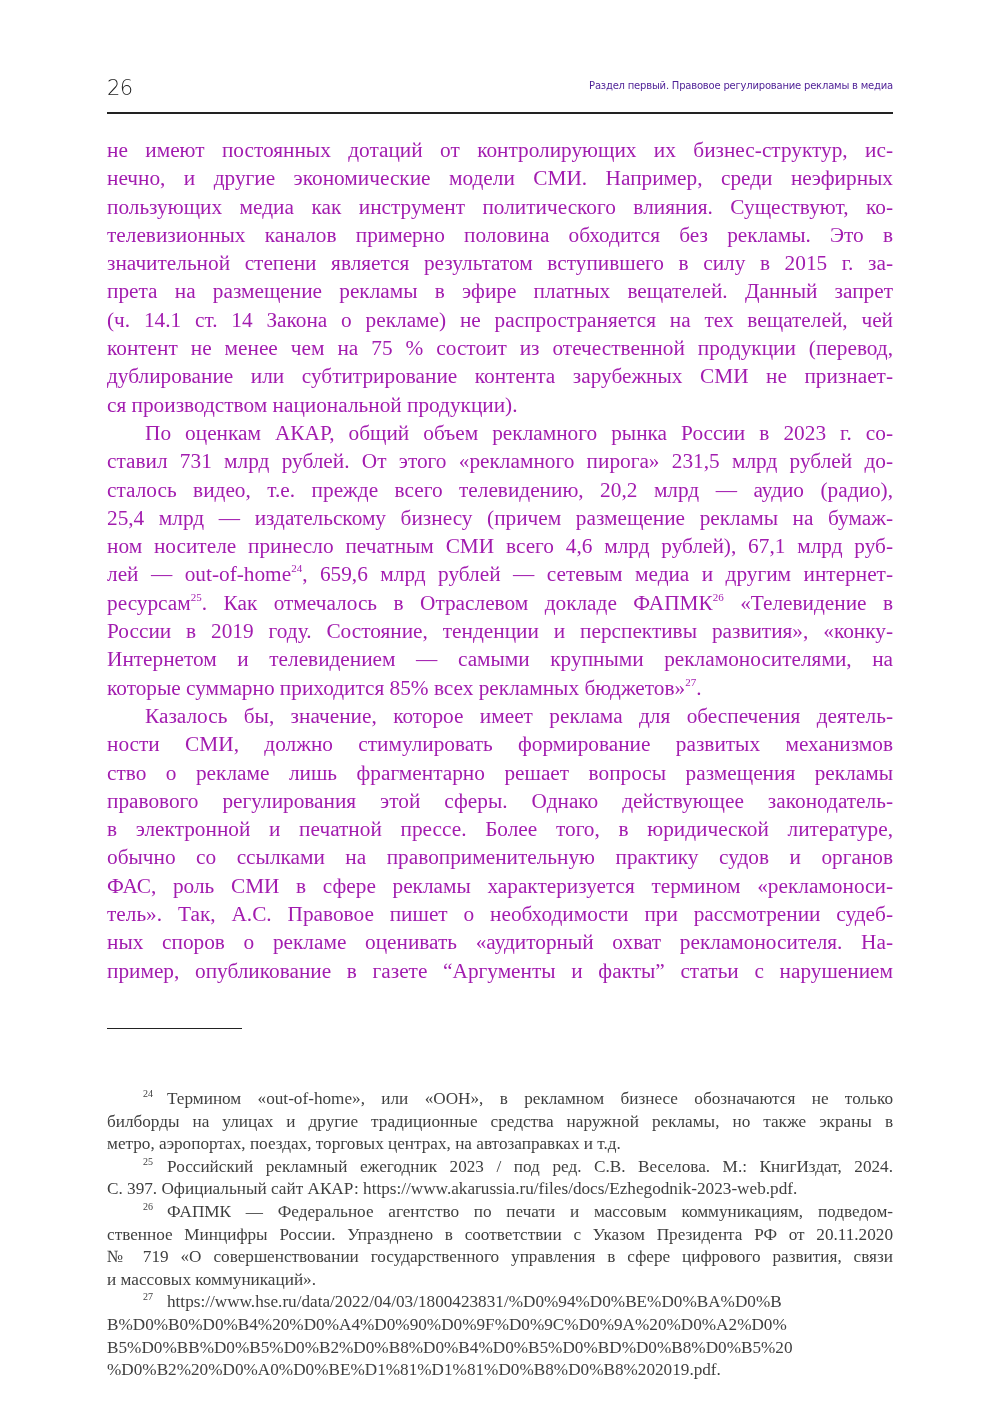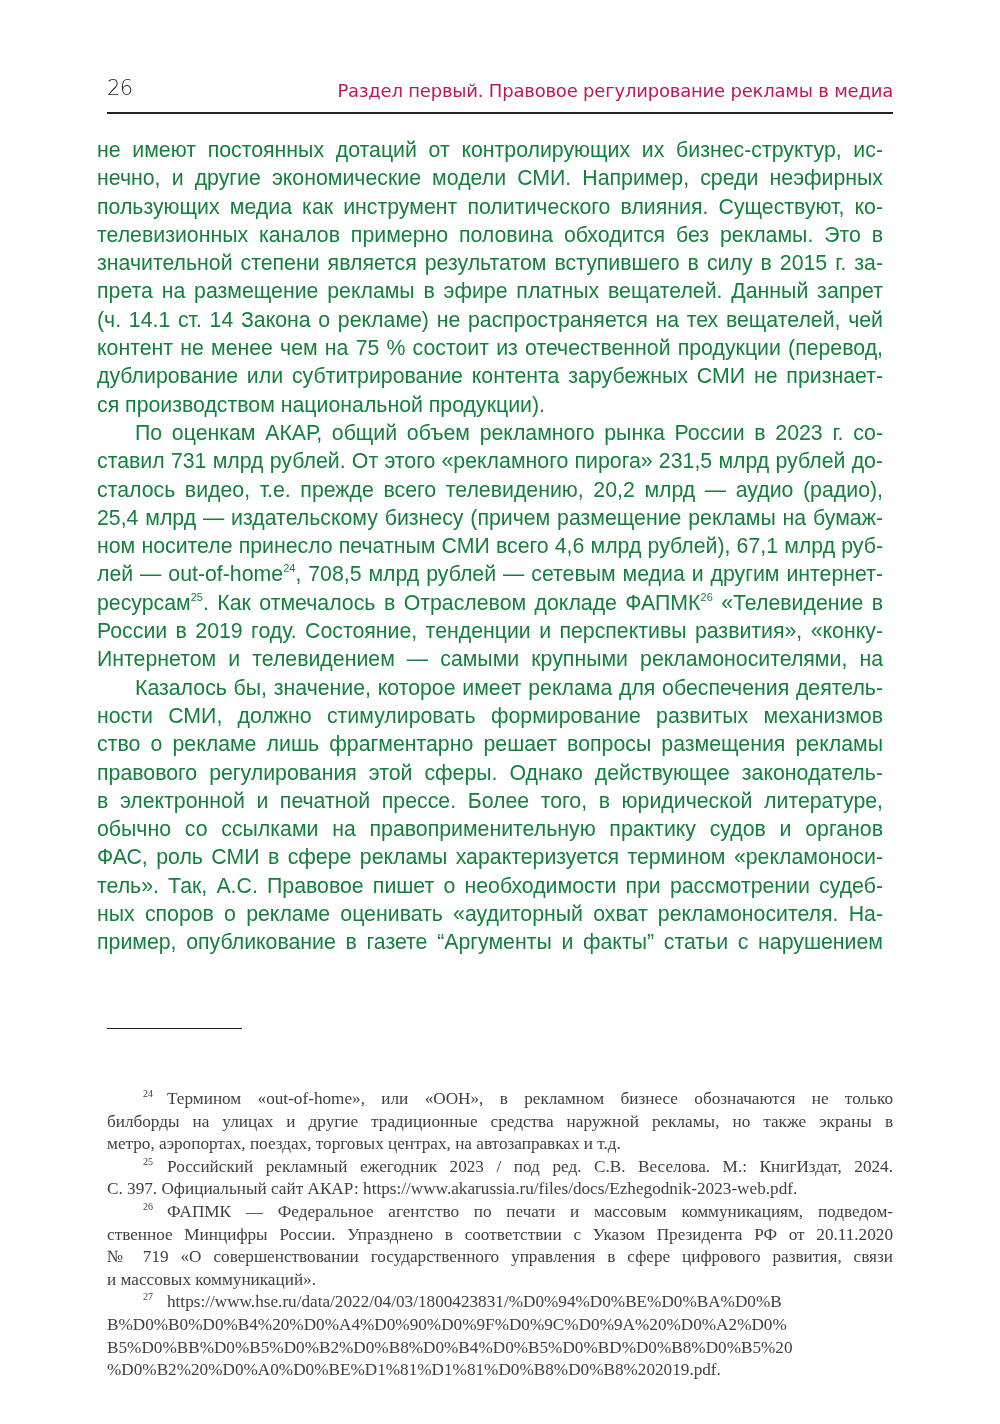--- a/index.html
+++ b/index.html
@@ -1,22 +1,22 @@
 <!DOCTYPE html>
 <html><head>
 <meta charset="utf-8">
 <style>
   html, body { margin: 0; padding: 0; background: #ffffff; }
   body { width: 1000px; height: 1424px; position: relative; overflow: hidden; color: #1a1a1a; }
   .page { position: absolute; left: 0; top: 0; width: 844px; height: 1424px; background: #fff; }
   .running-head { position: absolute; left: 107px; top: 76px; width: 786px; height: 30px; font-family: "DejaVu Sans", sans-serif; }
   .page-number { position: absolute; left: 0; top: 0; font-size: 21px; font-weight: 300; color: #222; letter-spacing: -0.5px; }
-  .section-title { position: absolute; right: 0; top: 4px; font-size: 18px; color: #be185d; letter-spacing: -0.2px; }
+  .section-title { position: absolute; right: 0; top: 4px; font-size: 10px; color: #4c1d95; letter-spacing: -0.2px; }
   .head-rule { position: absolute; left: 107px; top: 112px; width: 786px; height: 1.5px; background: #222; }
-  .body-text { position: absolute; left: 97px; top: 136px; width: 786px; font-family: Liberation Sans, sans-serif; font-size: 21.3px; line-height: 28.3px; color: #15803d; }
+  .body-text { position: absolute; left: 107px; top: 136px; width: 786px; font-family: Liberation Serif, serif; font-size: 21.3px; line-height: 28.3px; color: #a21caf; }
   .body-text .line { display: block; height: 28.3px; white-space: nowrap; text-align: justify; text-align-last: justify; }
   .body-text .line.last { text-align-last: left; }
   .body-text .line.indent { padding-left: 38px; }
   sup { font-size: 11px; line-height: 0; vertical-align: 9px; }
   .footnote-rule { position: absolute; left: 107px; top: 1028px; width: 135px; height: 1.2px; background: #222; }
   .footnotes { position: absolute; left: 107px; top: 1088px; width: 786px; font-family: Liberation Serif, serif; font-size: 17.2px; line-height: 22.6px; color: #404040; }
   .footnotes .line { display: block; height: 22.6px; white-space: nowrap; text-align: justify; text-align-last: justify; }
   .footnotes .line.last { text-align-last: left; }
   .footnotes .line.indent { padding-left: 36px; }
   .fn-mark { font-size: 10px; vertical-align: 7px; line-height: 0; margin-right: 14px; }
@@ -46,24 +46,25 @@
       <span class="line">дублирование или субтитрирование контента зарубежных СМИ не признает-</span>
       <span class="line last">ся производством национальной продукции).</span>
     </div>
 
     <div>
       <span class="line indent">По оценкам АКАР, общий объем рекламного рынка России в 2023 г. со-</span>
       <span class="line">ставил 731 млрд рублей. От этого «рекламного пирога» 231,5 млрд рублей до-</span>
       <span class="line">сталось видео, т.е. прежде всего телевидению, 20,2 млрд — аудио (радио),</span>
       <span class="line">25,4 млрд — издательскому бизнесу (причем размещение рекламы на бумаж-</span>
       <span class="line">ном носителе принесло печатным СМИ всего 4,6 млрд рублей), 67,1 млрд руб-</span>
-      <span class="line"><span>лей — out-of-home</span><sup>24</sup><span>, 708,5 млрд рублей — сетевым медиа и другим интернет-</span></span>
+      <span class="line"><span>лей — out-of-home</span><sup>24</sup><span>, 659,6 млрд рублей — сетевым медиа и другим интернет-</span></span>
       <span class="line"><span>ресурсам</span><sup>25</sup><span>. Как отмечалось в Отраслевом докладе ФАПМК</span><sup>26</sup><span> «Телевидение в</span></span>
       <span class="line">России в 2019 году. Состояние, тенденции и перспективы развития», «конку-</span>
       <span class="line">Интернетом и телевидением — самыми крупными рекламоносителями, на</span>
+      <span class="line last"><span>которые суммарно приходится 85% всех рекламных бюджетов»</span><sup>27</sup><span>.</span></span>
     </div>
 
     <div>
       <span class="line indent">Казалось бы, значение, которое имеет реклама для обеспечения деятель-</span>
       <span class="line">ности СМИ, должно стимулировать формирование развитых механизмов</span>
       <span class="line">ство о рекламе лишь фрагментарно решает вопросы размещения рекламы</span>
       <span class="line">правового регулирования этой сферы. Однако действующее законодатель-</span>
       <span class="line">в электронной и печатной прессе. Более того, в юридической литературе,</span>
       <span class="line">обычно со ссылками на правоприменительную практику судов и органов</span>
       <span class="line">ФАС, роль СМИ в сфере рекламы характеризуется термином «рекламоноси-</span>

